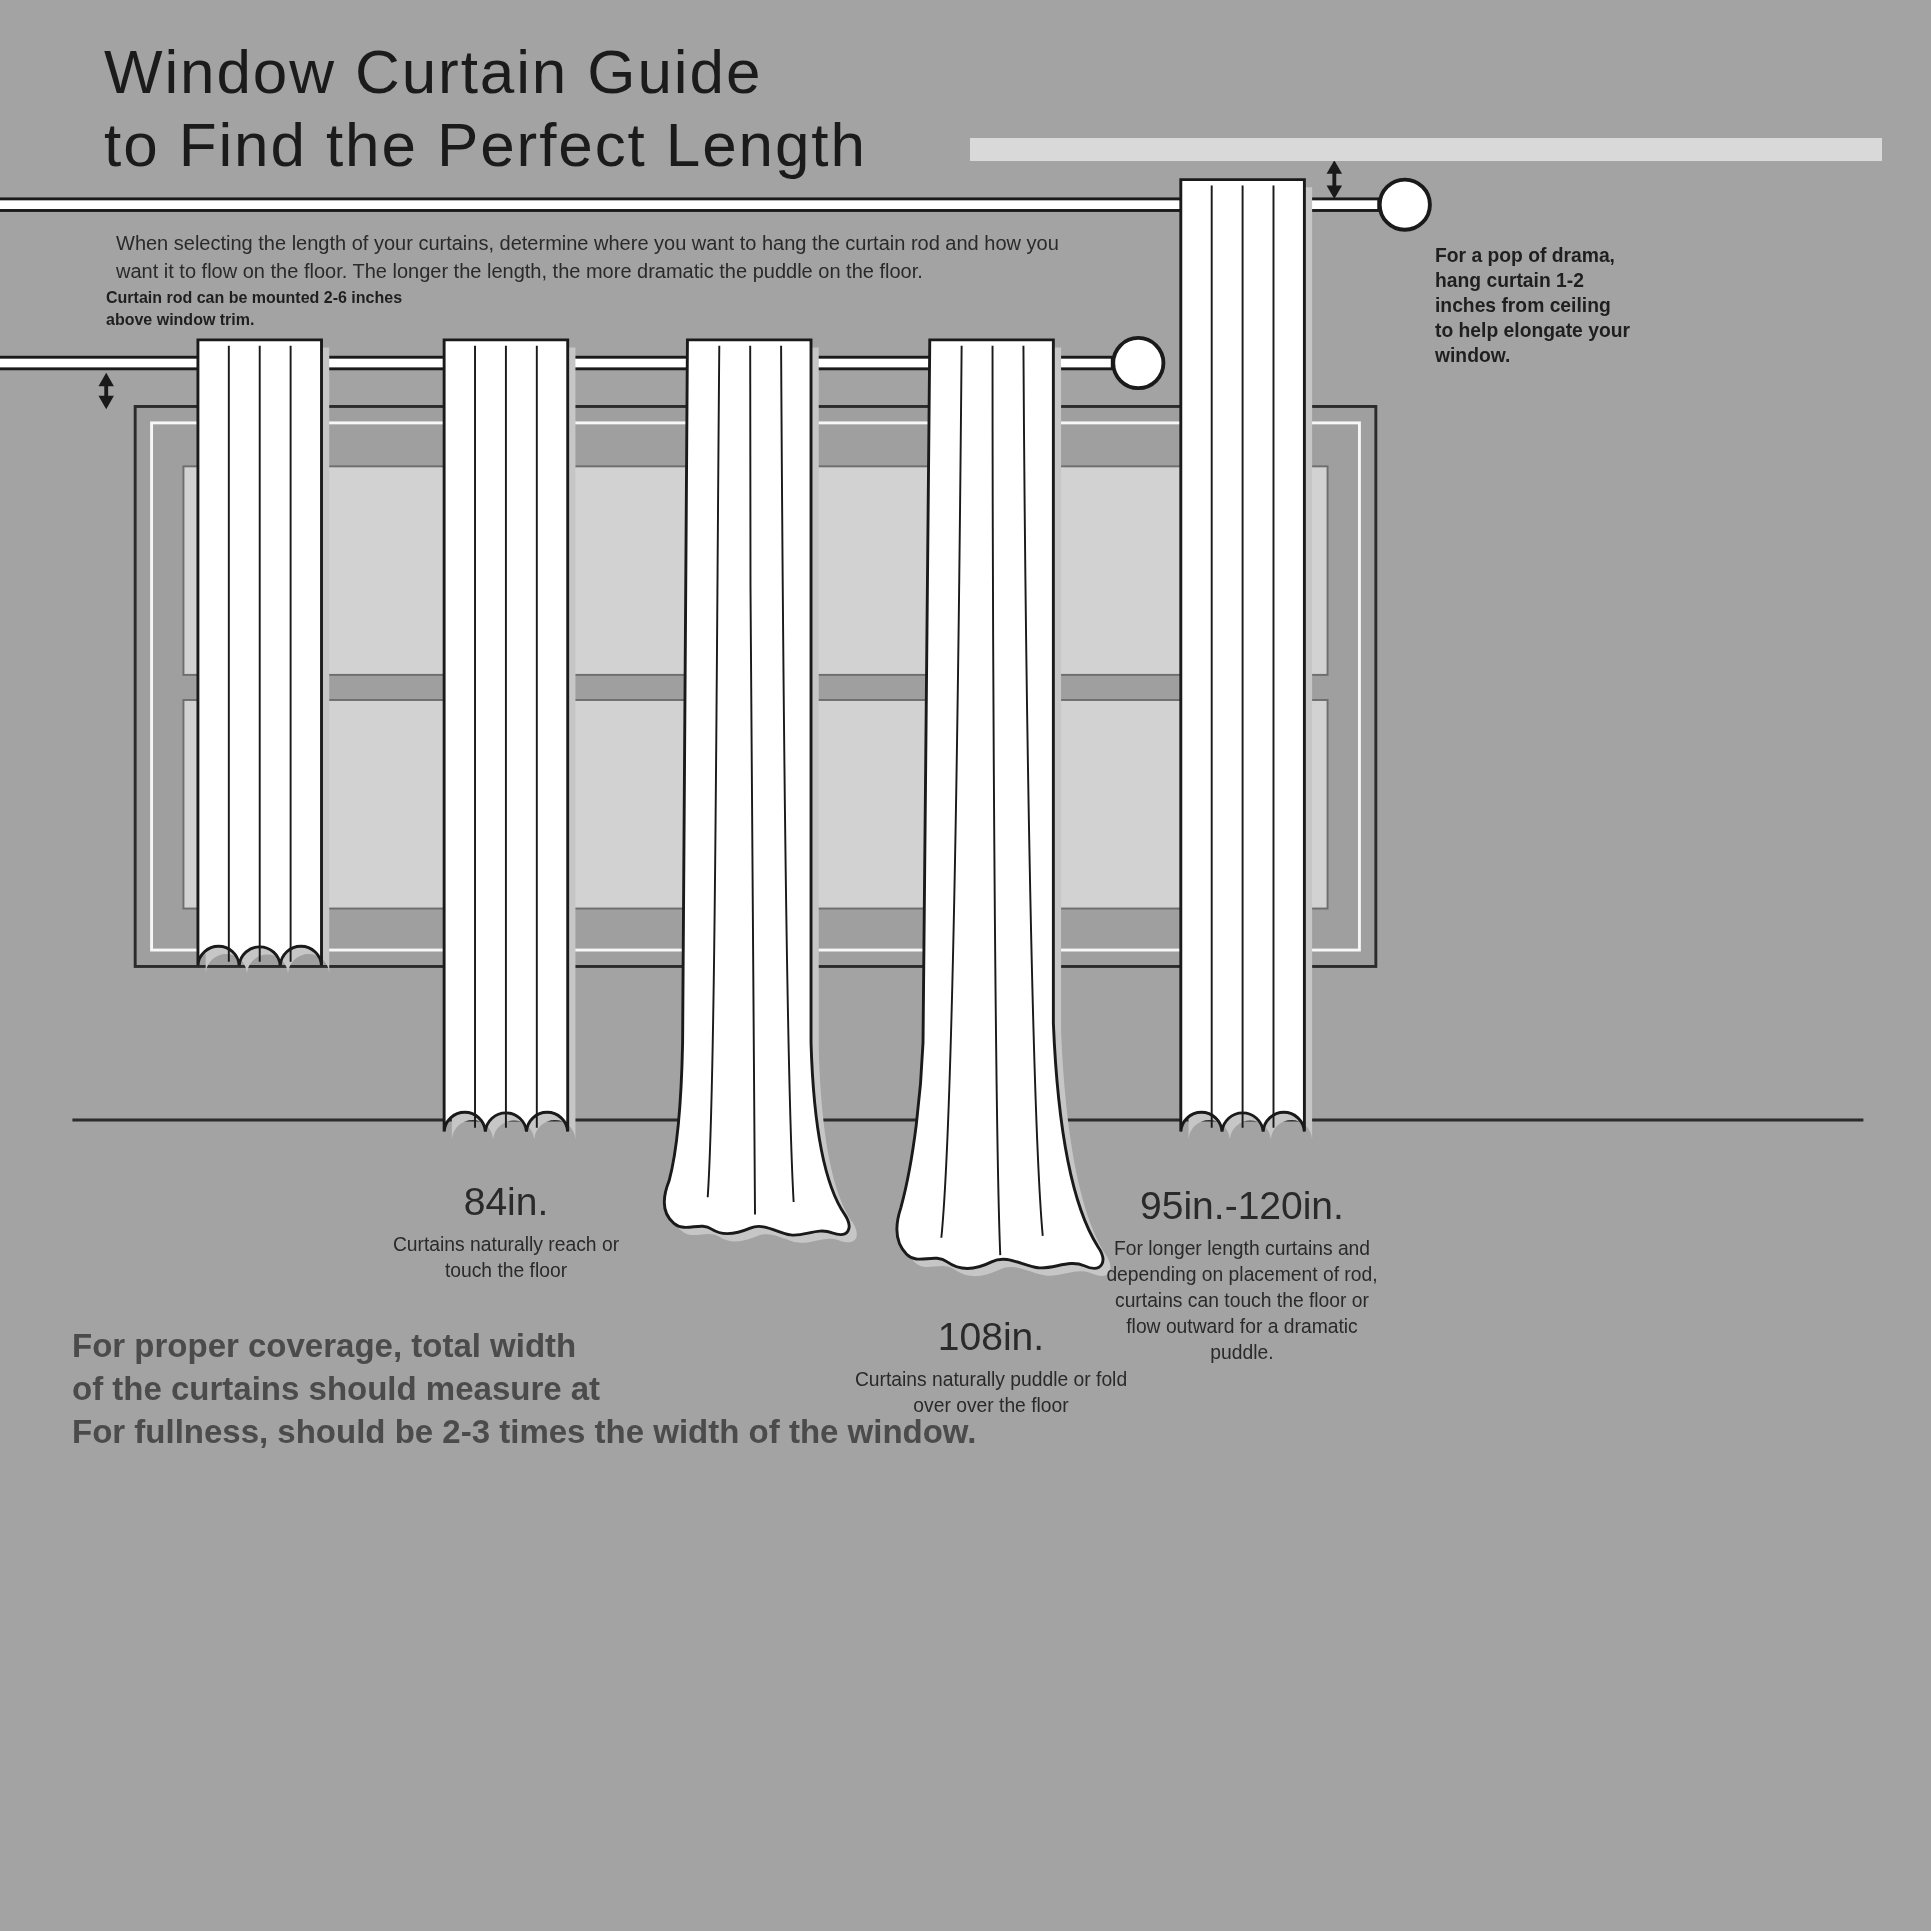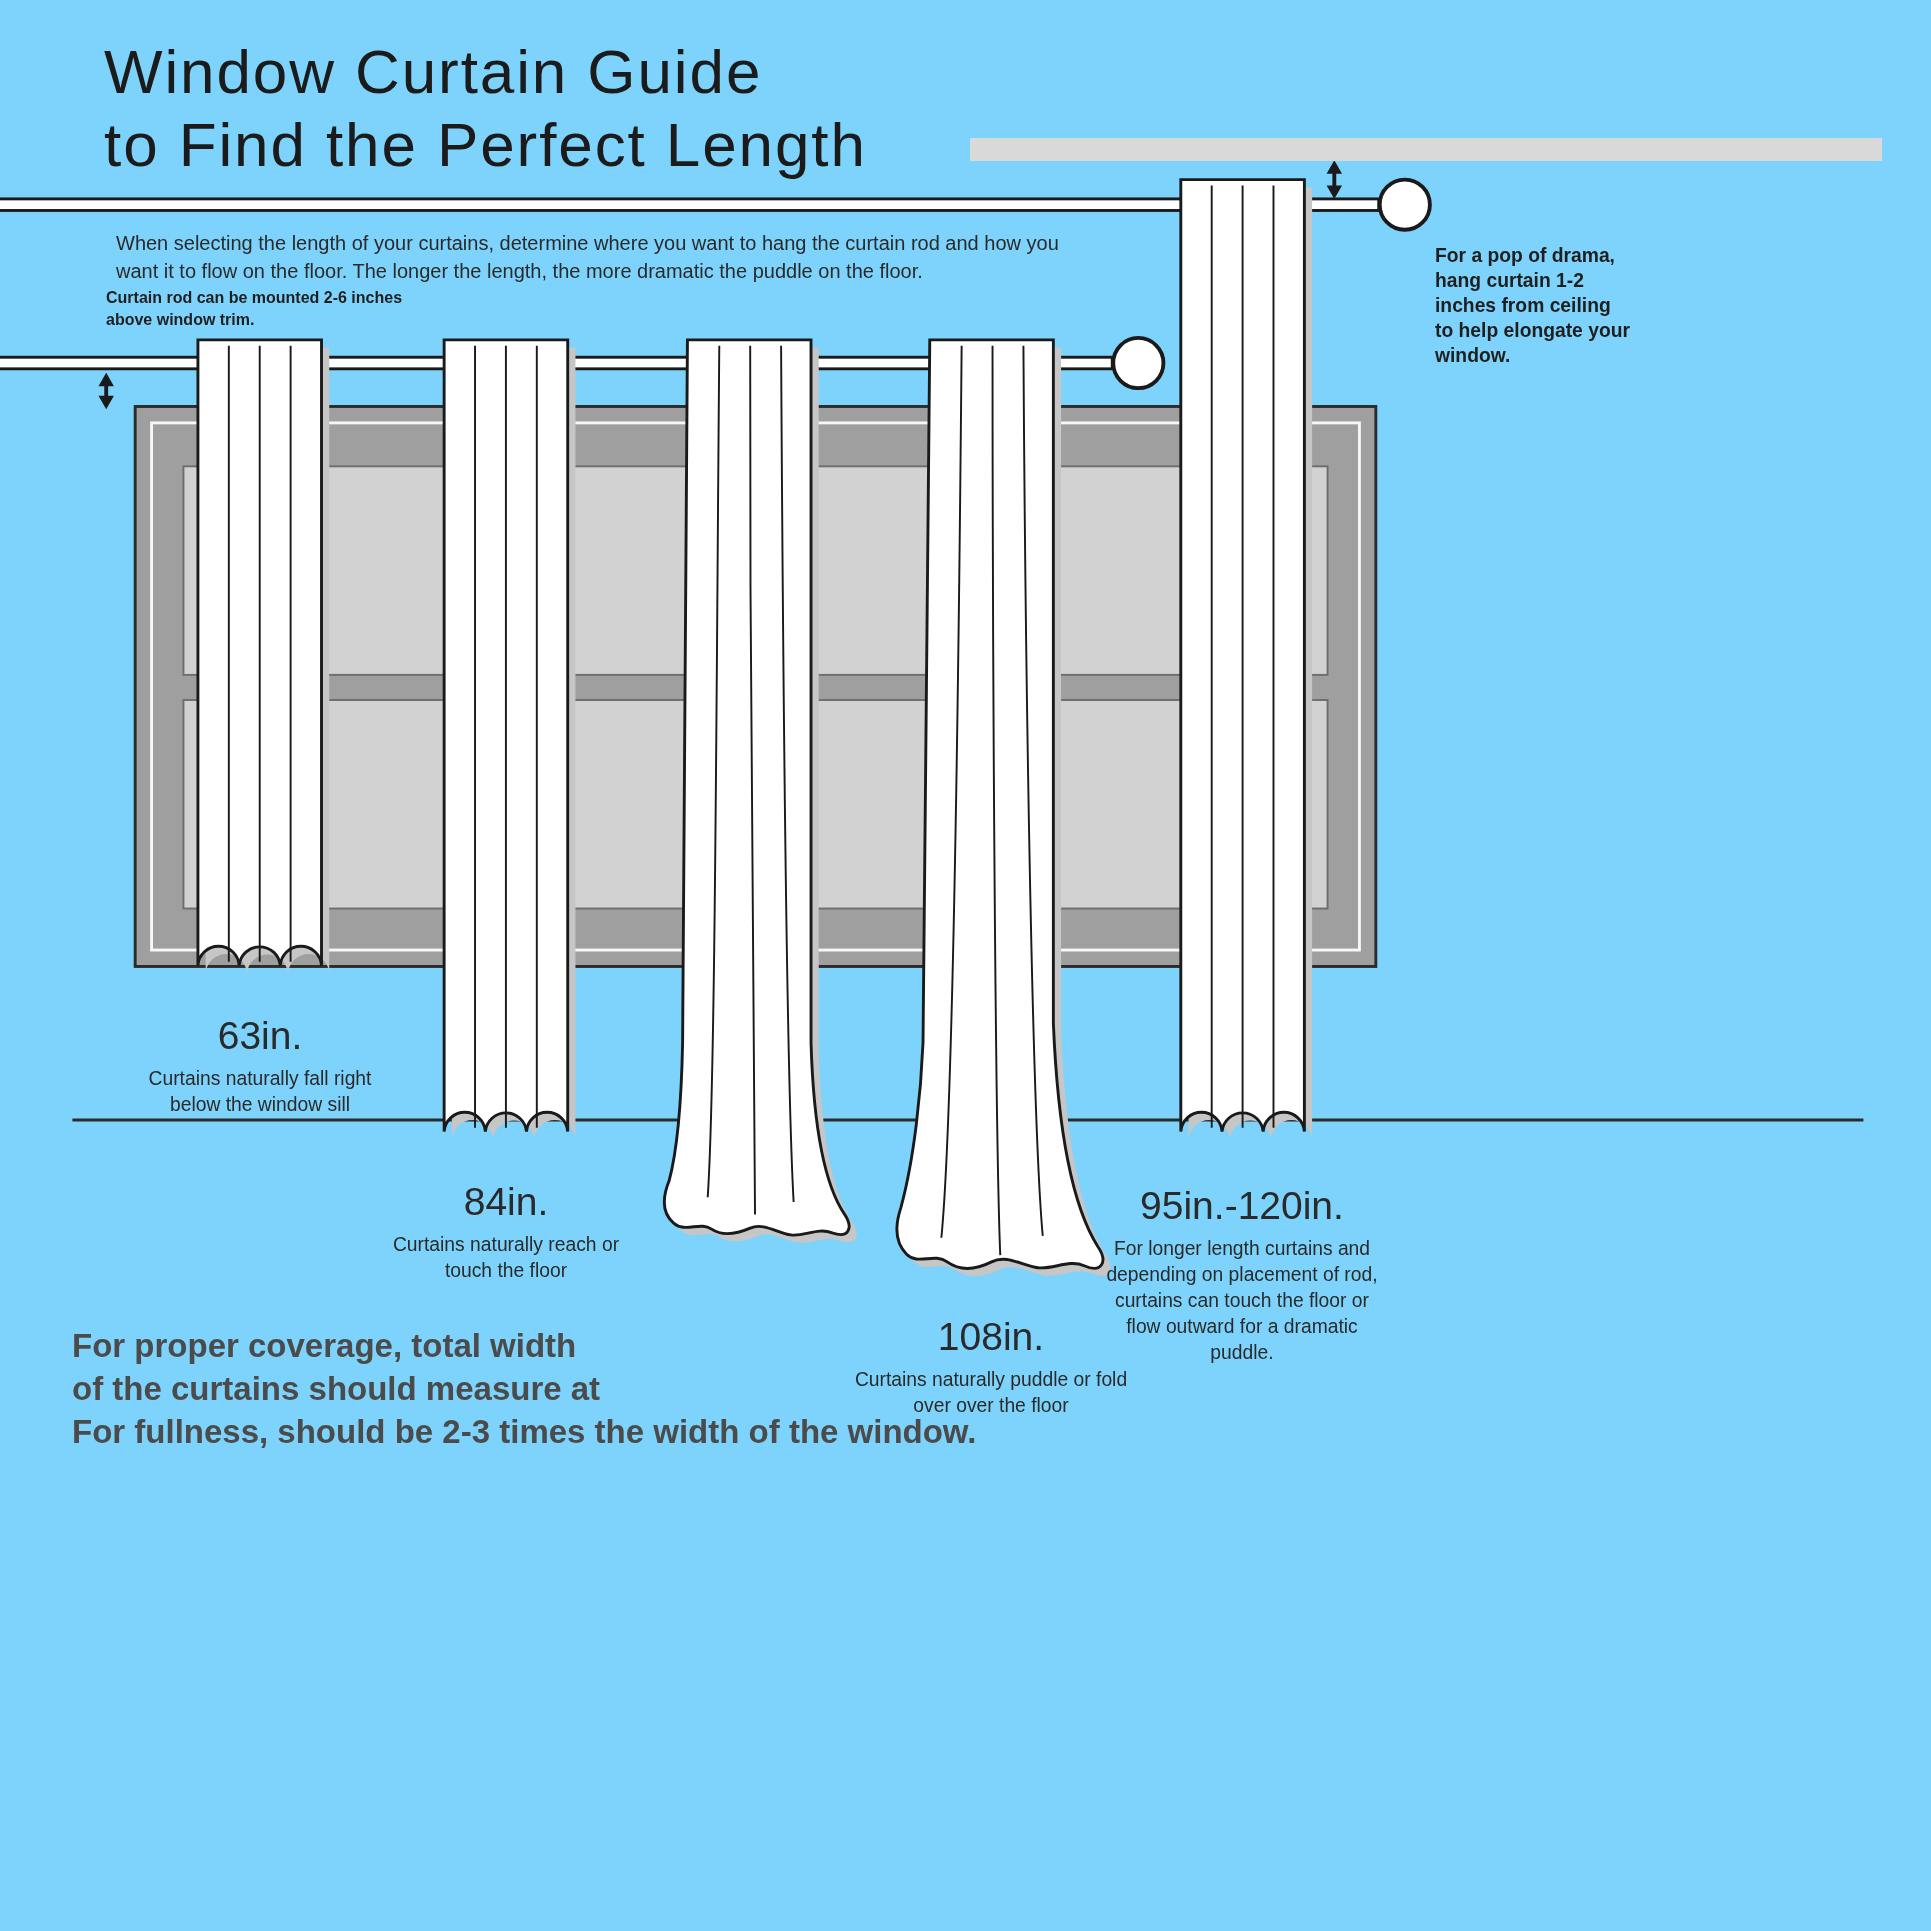--- a/index.html
+++ b/index.html
@@ -1,17 +1,17 @@
 <!DOCTYPE html>
 <html><head>
 <meta charset="utf-8">
 <style>
   html,body{margin:0;padding:0;background:#fff;}
   body{width:1931px;height:1931px;font-family:"Liberation Sans", sans-serif;}
-  #canvas{position:relative;width:1931px;height:1931px;background:#7dd3fc;overflow:hidden;}
+  #canvas{position:relative;width:1931px;height:1931px;background:#a3a3a3;overflow:hidden;}
   .abs{position:absolute;}
   svg{position:absolute;left:0;top:0;}
   .title{left:104px;top:35px;font-size:62px;line-height:1.18;letter-spacing:1.9px;color:#1b1b1b;font-weight:400;}
   .ceiling-bar{left:970px;top:138px;width:912px;height:23px;background:#d9d9d9;}
   .intro{left:116px;top:229px;width:946px;font-size:20px;line-height:1.42;color:#2a2a2a;}
   .rod-note{left:106px;top:287px;width:343px;font-size:16px;line-height:1.35;font-weight:bold;color:#1f1f1f;}
   .ceiling-note{left:1435px;top:243px;width:198px;font-size:19.3px;line-height:1.3;font-weight:bold;color:#1f1f1f;}
   .len-block{text-align:center;color:#2a2a2a;}
   .len-label{font-size:39px;color:#2a2a2a;}
   .len-caption{font-size:19.3px;line-height:1.35;margin-top:7.7px;color:#2a2a2a;}
@@ -132,24 +132,20 @@
     <div>Window Curtain Guide</div>
     <div>to Find the Perfect Length</div>
   </div>
 
   <div class="abs intro">When selecting the length of your curtains, determine where you want to hang the curtain rod and how you want it to flow on the floor. The longer the length, the more dramatic the puddle on the floor.</div>
 
   <div class="abs rod-note">Curtain rod can be mounted 2-6 inches above window trim.</div>
 
   <div class="abs ceiling-note">For a pop of drama, hang curtain 1-2 inches from ceiling to help elongate your window.</div>
 
-  <div class="abs len-block len1">
-    <div class="len-label">63in.</div>
-    <div class="len-caption" style="width:270px;margin-left:auto;margin-right:auto;">Curtains naturally fall right below the window sill</div>
-  </div>
 
   <div class="abs len-block len2">
     <div class="len-label">84in.</div>
     <div class="len-caption" style="width:241px;margin-left:auto;margin-right:auto;">Curtains naturally reach or touch the floor</div>
   </div>
 
 
   <div class="abs len-block len4">
     <div class="len-label">108in.</div>
     <div class="len-caption" style="width:309px;margin-left:auto;margin-right:auto;">Curtains naturally puddle or fold over over the floor</div>

